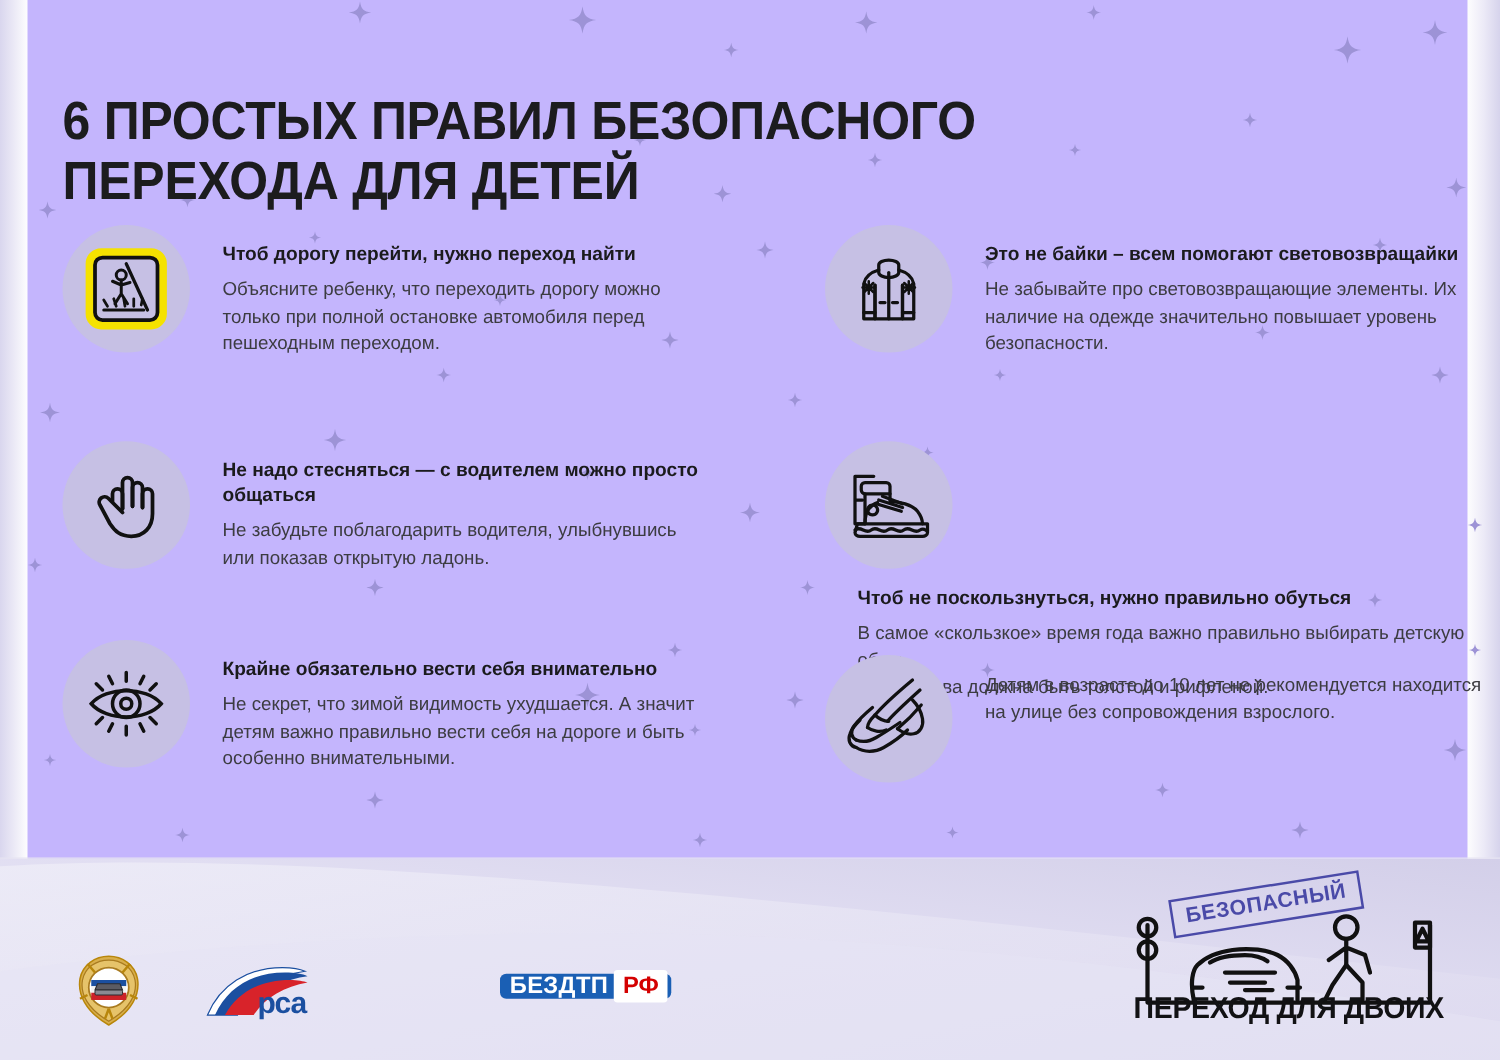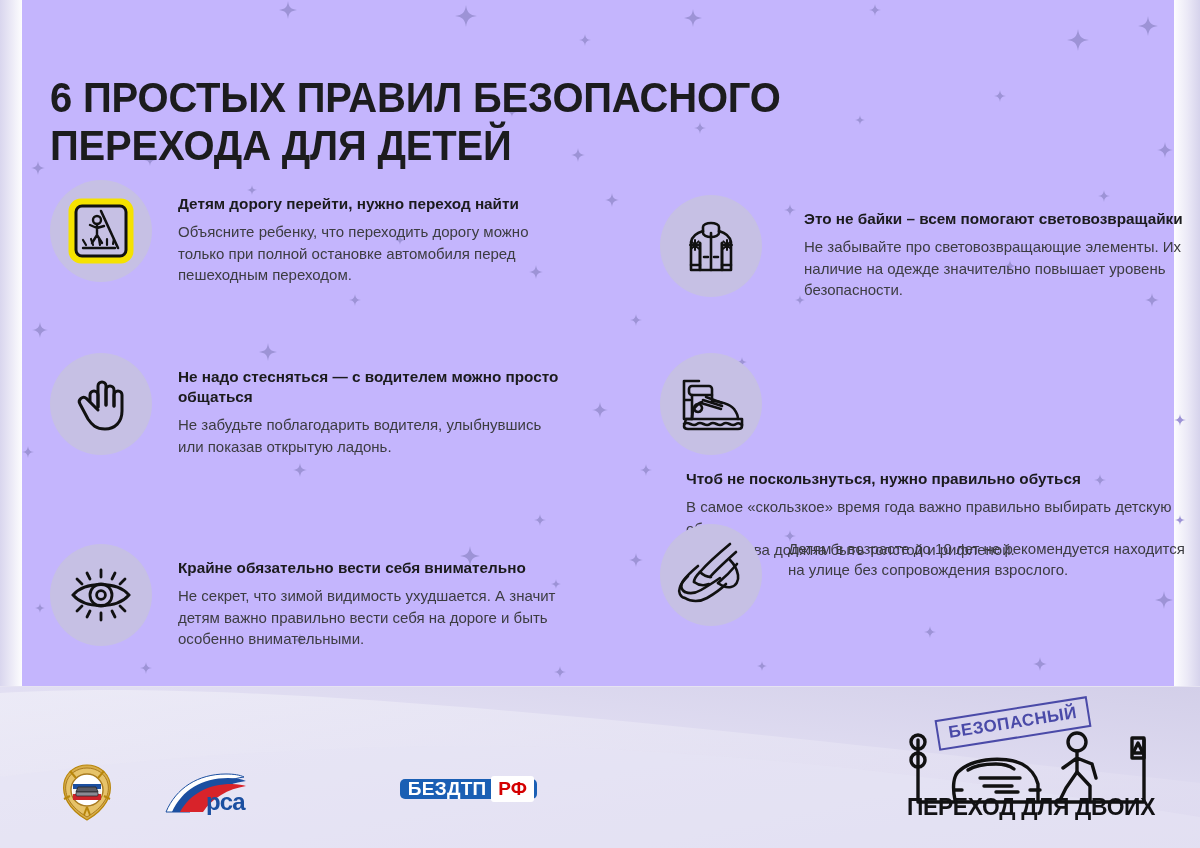--- a/index.html
+++ b/index.html
@@ -357,21 +357,21 @@
             <rect x="4" y="4" width="58" height="58" rx="9" fill="none" stroke="#f5e200" stroke-width="7"></rect>
             <rect x="8" y="8" width="50" height="50" rx="6" fill="none" stroke="#111" stroke-width="3"></rect>
             <path d="M33 13 L50 50" stroke="#111" stroke-width="2.6" fill="none" stroke-linecap="round"></path>
             <circle cx="29" cy="22" r="4" fill="none" stroke="#111" stroke-width="2.4"></circle>
             <path d="M29 26 L29 37 M29 30 L22 27 M29 30 L36 28 M29 37 L24 45 M29 37 L34 45" stroke="#111" stroke-width="2.4" fill="none" stroke-linecap="round"></path>
             <path d="M15 50 L47 50" stroke="#111" stroke-width="2.4" stroke-linecap="round"></path>
             <path d="M18 47 L15 42 M25 47 L23 41 M32 47 L31 41 M39 47 L39 41 M45 46 L46 41" stroke="#111" stroke-width="2.2" stroke-linecap="round"></path>
           </svg>
         </div>
         <div class="rule-text">
-          <p class="rule-title">Детям дорогу перейти, нужно переход найти</p>
+          <p class="rule-title">Чтоб дорогу перейти, нужно переход найти</p>
           <p class="rule-body">Объясните ребенку, что переходить дорогу можно только при полной остановке автомобиля перед пешеходным переходом.</p>
         </div>
       </div>
 
       <div class="rule" style="top:175px;">
         <div class="icon-circle">
           <svg width="62" height="62" viewBox="0 0 62 62">
             <g fill="none" stroke="#111" stroke-width="3" stroke-linecap="round" stroke-linejoin="round">
               <path d="M28 34 L28 13 a4 4 0 0 1 8 0 L36 32"></path>
               <path d="M36 32 L36 17 a4 4 0 0 1 8 0 L44 33"></path>
@@ -379,42 +379,42 @@
               <path d="M28 34 L28 22 a4 4 0 0 0 -8 0 L20 28"></path>
             </g>
           </svg>
         </div>
         <div class="rule-text">
           <p class="rule-title">Не надо стесняться — с водителем можно просто общаться</p>
           <p class="rule-body">Не забудьте поблагодарить водителя, улыбнувшись или показав открытую ладонь.</p>
         </div>
       </div>
 
-      <div class="rule" style="top:366px;justify-content:space-between;">
+      <div class="rule" style="top:334px;justify-content:space-between;">
         <div class="icon-circle">
           <svg width="72" height="62" viewBox="0 0 72 62">
             <g fill="none" stroke="#111" stroke-width="2.8" stroke-linecap="round">
               <path d="M8 31 C20 17 52 17 64 31 C52 45 20 45 8 31 Z"></path>
               <circle cx="36" cy="31" r="11"></circle>
               <circle cx="36" cy="31" r="4.4"></circle>
               <path d="M36 13 L36 6 M25 15 L22 9 M47 15 L50 9 M17 20 L12 15 M55 20 L60 15"></path>
               <path d="M36 49 L36 56 M25 47 L22 53 M47 47 L50 53 M17 42 L12 47 M55 42 L60 47"></path>
             </g>
           </svg>
         </div>
         <div class="rule-text">
           <p class="rule-title">Крайне обязательно вести себя внимательно</p>
           <p class="rule-body">Не секрет, что зимой видимость ухудшается. А значит детям важно правильно вести себя на дороге и быть особенно внимательными.</p>
         </div>
       </div>
     </div>
 
     <div class="col col-right">
 
-      <div class="rule" style="top:17px;gap:16px;">
+      <div class="rule" style="top:2px;">
         <div class="icon-circle">
           <svg width="66" height="66" viewBox="0 0 66 66">
             <g fill="none" stroke="#111" stroke-width="2.6" stroke-linecap="round" stroke-linejoin="round">
               <path d="M25 14 a8 4 0 0 1 16 0 L41 20 a8 4 0 0 1 -16 0 Z"></path>
               <path d="M25 18 C18 20 14 24 13 29 L13 57 L22 57 L22 30"></path>
               <path d="M41 18 C48 20 52 24 53 29 L53 57 L44 57 L44 30"></path>
               <path d="M22 30 L22 57 L44 57 L44 30"></path>
               <path d="M33 20 L33 57"></path>
               <path d="M26 44 L30 44 M36 44 L40 44"></path>
               <path d="M13 52 L22 52 M44 52 L53 52"></path>

